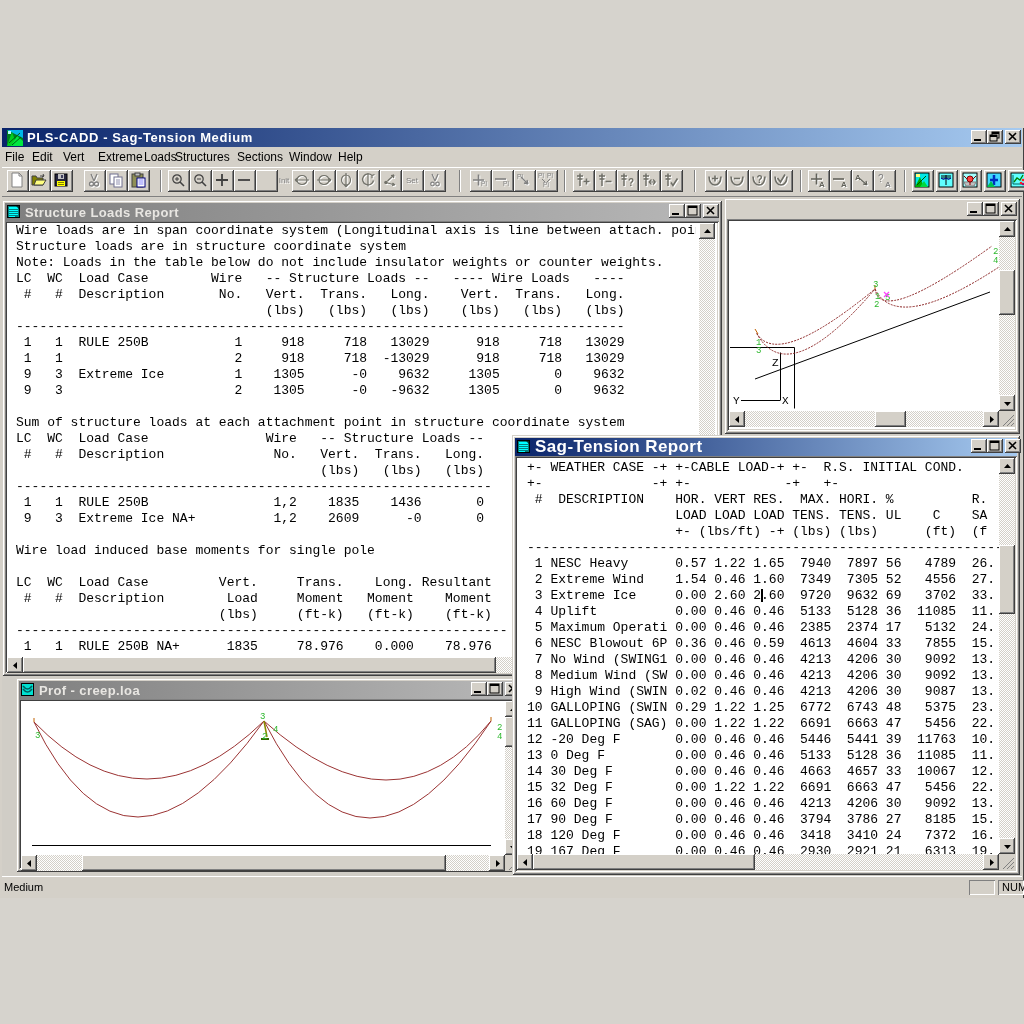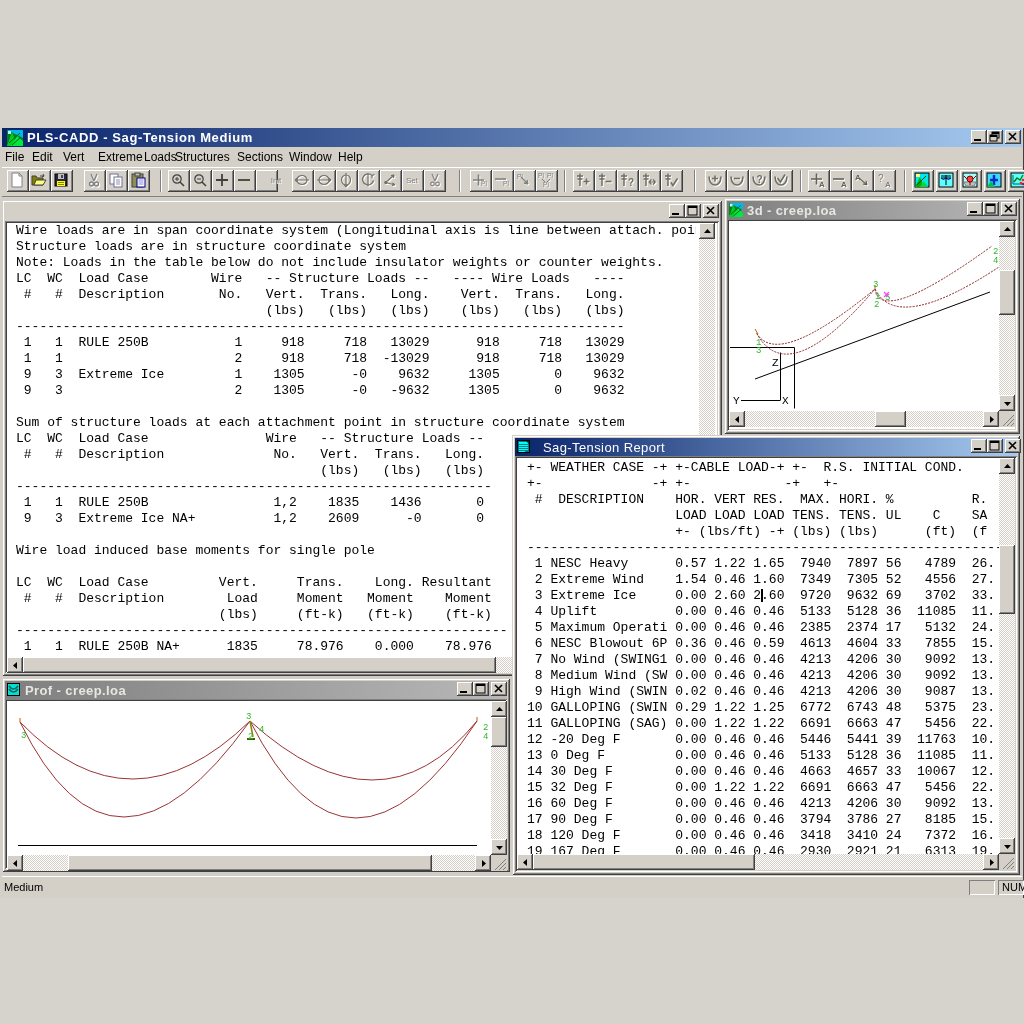--- a/index.html
+++ b/index.html
@@ -119,21 +119,21 @@
     <span class="abs" style="left:2px;top:2px"><svg width="16" height="16" viewBox="0 0 16 16">
         <path d="M2 8 H14 M8 2 V14" stroke="#404040" stroke-width="1.8"></path>
       </svg></span>
   </div>
 <div class="tbtn" style="left:234px;top:170px">
     <span class="abs" style="left:2px;top:2px"><svg width="16" height="16" viewBox="0 0 16 16">
         <path d="M2 8 H14" stroke="#404040" stroke-width="1.8"></path>
       </svg></span>
   </div>
 <div class="tbtn" style="left:256px;top:170px">
-    <span class="abs" style="left:12px;top:2px;filter:drop-shadow(1px 1px 0 #ffffff)"><svg width="16" height="16" viewBox="0 0 16 16">
+    <span class="abs" style="left:20px;top:2px;filter:drop-shadow(1px 1px 0 #ffffff)"><svg width="16" height="16" viewBox="0 0 16 16">
         <text x="8" y="11" font-size="8" fill="#808080" text-anchor="middle" font-family="Liberation Sans">Init</text>
       </svg></span>
   </div>
 <div class="tbtn" style="left:292px;top:170px">
     <span class="abs" style="left:2px;top:2px;filter:drop-shadow(1px 1px 0 #ffffff)"><svg width="16" height="16" viewBox="0 0 16 16">
         <ellipse cx="8" cy="8" rx="5" ry="4.5" fill="none" stroke="#72726a" stroke-width="1.2"></ellipse>
         <path d="M1 8 H15 M1 8 l2.5 -2 M1 8 l2.5 2" stroke="#72726a" fill="none" stroke-width="1.2"></path>
       </svg></span>
   </div>
 <div class="tbtn" style="left:314px;top:170px">
@@ -323,20 +323,35 @@
         <rect x="1" y="1" width="14" height="14" fill="#60ffff" stroke="#000"></rect>
         <path d="M3 3 v9 h9" stroke="#006060" fill="none"></path>
         <path d="M4 10 l3 -4 3 2 3 -5" stroke="#008000" fill="none" stroke-width="1.3"></path>
         <circle cx="11" cy="11" r="1.3" fill="#ff2020"></circle>
         <circle cx="13" cy="8" r="1.3" fill="#ff2020"></circle>
         <circle cx="13" cy="12" r="1.3" fill="#c00060"></circle>
       </svg></span>
   </div>
 <div class="abs" style="left:2px;top:198px;width:1020px;height:678px;background:#d0cdc6"></div>
 <div class="abs raised" style="left:2px;top:200px;width:720px;height:476px">
+    <div class="abs" style="left:3px;top:3px;width:714px;height:18px;background:linear-gradient(90deg,#7f7f7f,#b8b8b8);display:flex;align-items:center;overflow:hidden">
+      <span style="margin-left:2px;display:inline-flex">
+        <svg width="14" height="14" viewBox="0 0 14 14">
+          <rect x="0" y="0" width="13" height="13" fill="#000"></rect>
+          <rect x="1" y="1" width="11" height="11" fill="#008080"></rect>
+          <rect x="2" y="2" width="9" height="2" fill="#00ffff"></rect>
+          <polygon points="9,1 12,1 12,4" fill="#003030"></polygon>
+          <rect x="2" y="5" width="9" height="1" fill="#00ffff"></rect>
+          <rect x="2" y="7" width="9" height="1" fill="#00ffff"></rect>
+          <rect x="2" y="9" width="9" height="1" fill="#00ffff"></rect>
+          <rect x="2" y="11" width="6" height="1" fill="#00ffff"></rect>
+        </svg>
+      </span>
+      <span style="margin-left:4px;font-weight:bold;font-size:13px;letter-spacing:0.4px;color:#e8e6e2;white-space:nowrap">Structure Loads Report</span>
+    </div>
 <div class="cap-btn" style="left:667px;top:4px"><svg width="16" height="14" viewBox="0 0 16 14">
         <rect x="3" y="9" width="7" height="2" fill="#000"></rect>
       </svg></div>
 <div class="cap-btn" style="left:683px;top:4px"><svg width="16" height="14" viewBox="0 0 16 14">
         <rect x="3" y="2" width="9" height="9" fill="none" stroke="#000"></rect>
         <rect x="3" y="2" width="9" height="2" fill="#000"></rect>
       </svg></div>
 <div class="cap-btn" style="left:701px;top:4px"><svg width="16" height="14" viewBox="0 0 16 14">
         <path d="M4 3 L11 10 M11 3 L4 10" stroke="#000" stroke-width="1.6"></path>
       </svg></div>
@@ -376,33 +391,20 @@
     </div>
     <div class="abs ck" style="left:5px;top:457px;width:692px;height:16px"></div>
     <div class="sbtn" style="left:5px;top:457px;width:16px;height:16px">
       <svg width="15" height="15" viewBox="0 0 15 15">
         <polygon points="9,4 9,11 5,7.5" fill="#000"></polygon>
       </svg>
     </div>
     <div class="thumb" style="left:21px;top:457px;width:473px;height:16px"></div>
   </div>
 <div class="abs raised" style="left:724px;top:198px;width:296px;height:236px">
-    <div class="abs" style="left:3px;top:3px;width:290px;height:18px;background:linear-gradient(90deg,#7f7f7f,#b8b8b8);display:flex;align-items:center;overflow:hidden">
-      <span style="margin-left:2px;display:inline-flex">
-        <svg width="14" height="14" viewBox="0 0 16 16">
-          <rect width="14" height="14" fill="#008020"></rect>
-          <polygon points="0,0 16,0 16,8 8,4" fill="#00b8e8"></polygon>
-          <polygon points="0,16 5,2 10,16" fill="#00d020"></polygon>
-          <polygon points="4,16 10,6 16,11 16,16" fill="#00e840"></polygon>
-          <rect x="1" y="1" width="3" height="3" fill="#b8ffff"></rect>
-          <path d="M2 13 L13 3 M5 15 L14 7" stroke="#006010" stroke-width="1"></path>
-        </svg>
-      </span>
-      <span style="margin-left:4px;font-weight:bold;font-size:13px;letter-spacing:0.4px;color:#e8e6e2;white-space:nowrap">3d - creep.loa</span>
-    </div>
 <div class="cap-btn" style="left:243px;top:4px"><svg width="16" height="14" viewBox="0 0 16 14">
         <rect x="3" y="9" width="7" height="2" fill="#000"></rect>
       </svg></div>
 <div class="cap-btn" style="left:259px;top:4px"><svg width="16" height="14" viewBox="0 0 16 14">
         <rect x="3" y="2" width="9" height="9" fill="none" stroke="#000"></rect>
         <rect x="3" y="2" width="9" height="2" fill="#000"></rect>
       </svg></div>
 <div class="cap-btn" style="left:277px;top:4px"><svg width="16" height="14" viewBox="0 0 16 14">
         <path d="M4 3 L11 10 M11 3 L4 10" stroke="#000" stroke-width="1.6"></path>
       </svg></div>
@@ -454,21 +456,21 @@
     <div class="thumb" style="left:151px;top:213px;width:31px;height:16px"></div>
     <div class="sbtn" style="left:259px;top:213px;width:16px;height:16px">
       <svg width="15" height="15" viewBox="0 0 15 15">
         <polygon points="6,4 6,11 10,7.5" fill="#000"></polygon>
       </svg>
     </div>
     <div class="abs" style="left:275px;top:213px;width:16px;height:16px;background:#d4d0c8"><svg width="16" height="16">
         <path d="M15 4 L4 15 M15 8 L8 15 M15 12 L12 15" stroke="#808080"></path>
       </svg></div>
   </div>
-<div class="abs raised" style="left:2px;top:678px;width:508px;height:194px">
+<div class="abs raised" style="left:16px;top:678px;width:508px;height:194px">
     <div class="abs" style="left:3px;top:3px;width:502px;height:18px;background:linear-gradient(90deg,#7f7f7f,#b8b8b8);display:flex;align-items:center;overflow:hidden">
       <span style="margin-left:2px;display:inline-flex">
         <svg width="14" height="14" viewBox="0 0 14 14">
           <rect x="0" y="0" width="13" height="13" fill="#000"></rect>
           <rect x="1" y="1" width="11" height="11" fill="#00e0d0"></rect>
           <path d="M2 3 Q6.5 9 11 3" fill="none" stroke="#006060" stroke-width="1.5"></path>
           <path d="M2 6 Q6.5 12 11 6" fill="none" stroke="#006060" stroke-width="1.5"></path>
         </svg>
       </span>
       <span style="margin-left:4px;font-weight:bold;font-size:13px;letter-spacing:0.4px;color:#e8e6e2;white-space:nowrap">Prof - creep.loa</span>
@@ -539,21 +541,21 @@
           <rect x="0" y="0" width="13" height="13" fill="#000"></rect>
           <rect x="1" y="1" width="11" height="11" fill="#008080"></rect>
           <rect x="2" y="2" width="9" height="2" fill="#00ffff"></rect>
           <polygon points="9,1 12,1 12,4" fill="#003030"></polygon>
           <rect x="2" y="5" width="9" height="1" fill="#00ffff"></rect>
           <rect x="2" y="7" width="9" height="1" fill="#00ffff"></rect>
           <rect x="2" y="9" width="9" height="1" fill="#00ffff"></rect>
           <rect x="2" y="11" width="6" height="1" fill="#00ffff"></rect>
         </svg>
       </span>
-      <span style="margin-left:12px;font-weight:normal;font-size:13px;letter-spacing:0.4px;color:#fff;white-space:nowrap">Sag-Tension Report</span>
+      <span style="margin-left:4px;font-weight:bold;font-size:17px;letter-spacing:0.4px;color:#fff;white-space:nowrap">Sag-Tension Report</span>
     </div>
 <div class="cap-btn" style="left:459px;top:4px"><svg width="16" height="14" viewBox="0 0 16 14">
         <rect x="3" y="9" width="7" height="2" fill="#000"></rect>
       </svg></div>
 <div class="cap-btn" style="left:475px;top:4px"><svg width="16" height="14" viewBox="0 0 16 14">
         <rect x="3" y="2" width="9" height="9" fill="none" stroke="#000"></rect>
         <rect x="3" y="2" width="9" height="2" fill="#000"></rect>
       </svg></div>
 <div class="cap-btn" style="left:493px;top:4px"><svg width="16" height="14" viewBox="0 0 16 14">
         <path d="M4 3 L11 10 M11 3 L4 10" stroke="#000" stroke-width="1.6"></path>

